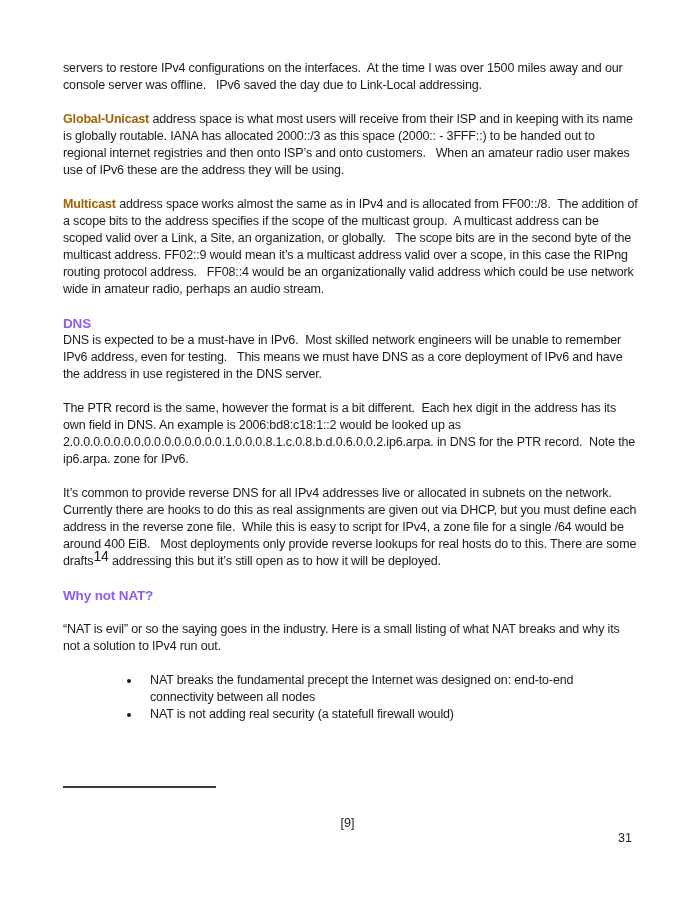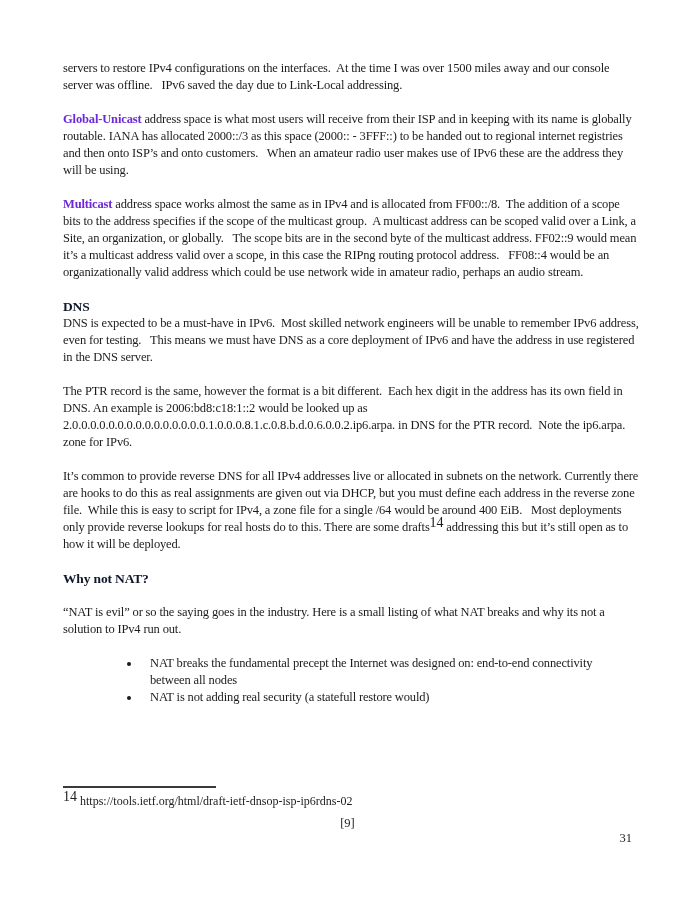--- a/index.html
+++ b/index.html
@@ -5,21 +5,21 @@
   html, body {
     margin: 0;
     padding: 0;
     background: #ffffff;
   }
   .page {
     position: relative;
     width: 695px;
     height: 899px;
     background: #ffffff;
-    font-family: Liberation Serif, serif;
+    font-family: Liberation Sans, sans-serif;
     color: #1b1b1b;
     overflow: hidden;
   }
   .content {
     position: absolute;
     left: 63px;
     top: 60px;
     width: 576px;
     font-size: 12.5px;
     line-height: 17px;
@@ -27,28 +27,28 @@
   }
   .content p {
     margin: 0 0 17px 0;
     white-space: pre-wrap;
   }
   .content h2 {
     font-size: 13.5px;
     line-height: 17px;
     margin: 0;
     font-weight: bold;
-    color: #0f172a;
+    color: #8b5cf6;
   }
   .content h2.spaced {
     margin-bottom: 17px;
   }
   .lead-bold {
     font-weight: bold;
-    color: #6d28d9;
+    color: #a16207;
   }
   sup {
     font-size: 14px;
     line-height: 0;
     vertical-align: 4px;
   }
   ul.bullets {
     margin: 14px;
     padding: 0 0 0 64px;
     list-style: disc outside;
@@ -111,27 +111,26 @@
     <p><span>The PTR record is the same, however the format is a bit different.  Each hex digit in the address has its own field in DNS. An example is 2006:bd8:c18:1::2 would be looked up as 2.0.0.0.0.0.0.0.0.0.0.0.0.0.0.0.1.0.0.0.8.1.c.0.8.b.d.0.6.0.0.2.ip6.arpa. in DNS for the PTR record.  Note the ip6.arpa. zone for IPv6.</span></p>
 
     <p><span>It’s common to provide reverse DNS for all IPv4 addresses live or allocated in subnets on the network. Currently there are hooks to do this as real assignments are given out via DHCP, but you must define each address in the reverse zone file.  While this is easy to script for IPv4, a zone file for a single /64 would be around 400 EiB.   Most deployments only provide reverse lookups for real hosts do to this. There are some drafts</span><sup>14</sup><span> addressing this but it’s still open as to how it will be deployed.</span></p>
 
     <h2 class="spaced">Why not NAT?</h2>
 
     <p><span>“NAT is evil” or so the saying goes in the industry. Here is a small listing of what NAT breaks and why its not a solution to IPv4 run out.</span></p>
 
     <ul class="bullets">
       <li>NAT breaks the fundamental precept the Internet was designed on: end-to-end connectivity between all nodes</li>
-      <li>NAT is not adding real security (a statefull restore would)</li>
+      <li>NAT is not adding real security (a statefull firewall would)</li>
     </ul>
 
   </div>
 
   <div class="footnote-area">
     <div class="footnote-rule"></div>
-    <div><sup>14</sup><span> https://tools.ietf.org/html/draft-ietf-dnsop-isp-ip6rdns-02</span></div>
   </div>
 
   <div class="footer-row">
     <span class="footer-center">[9]</span>
     <span class="footer-right">31</span>
   </div>
 </div>
 
 </body></html>

